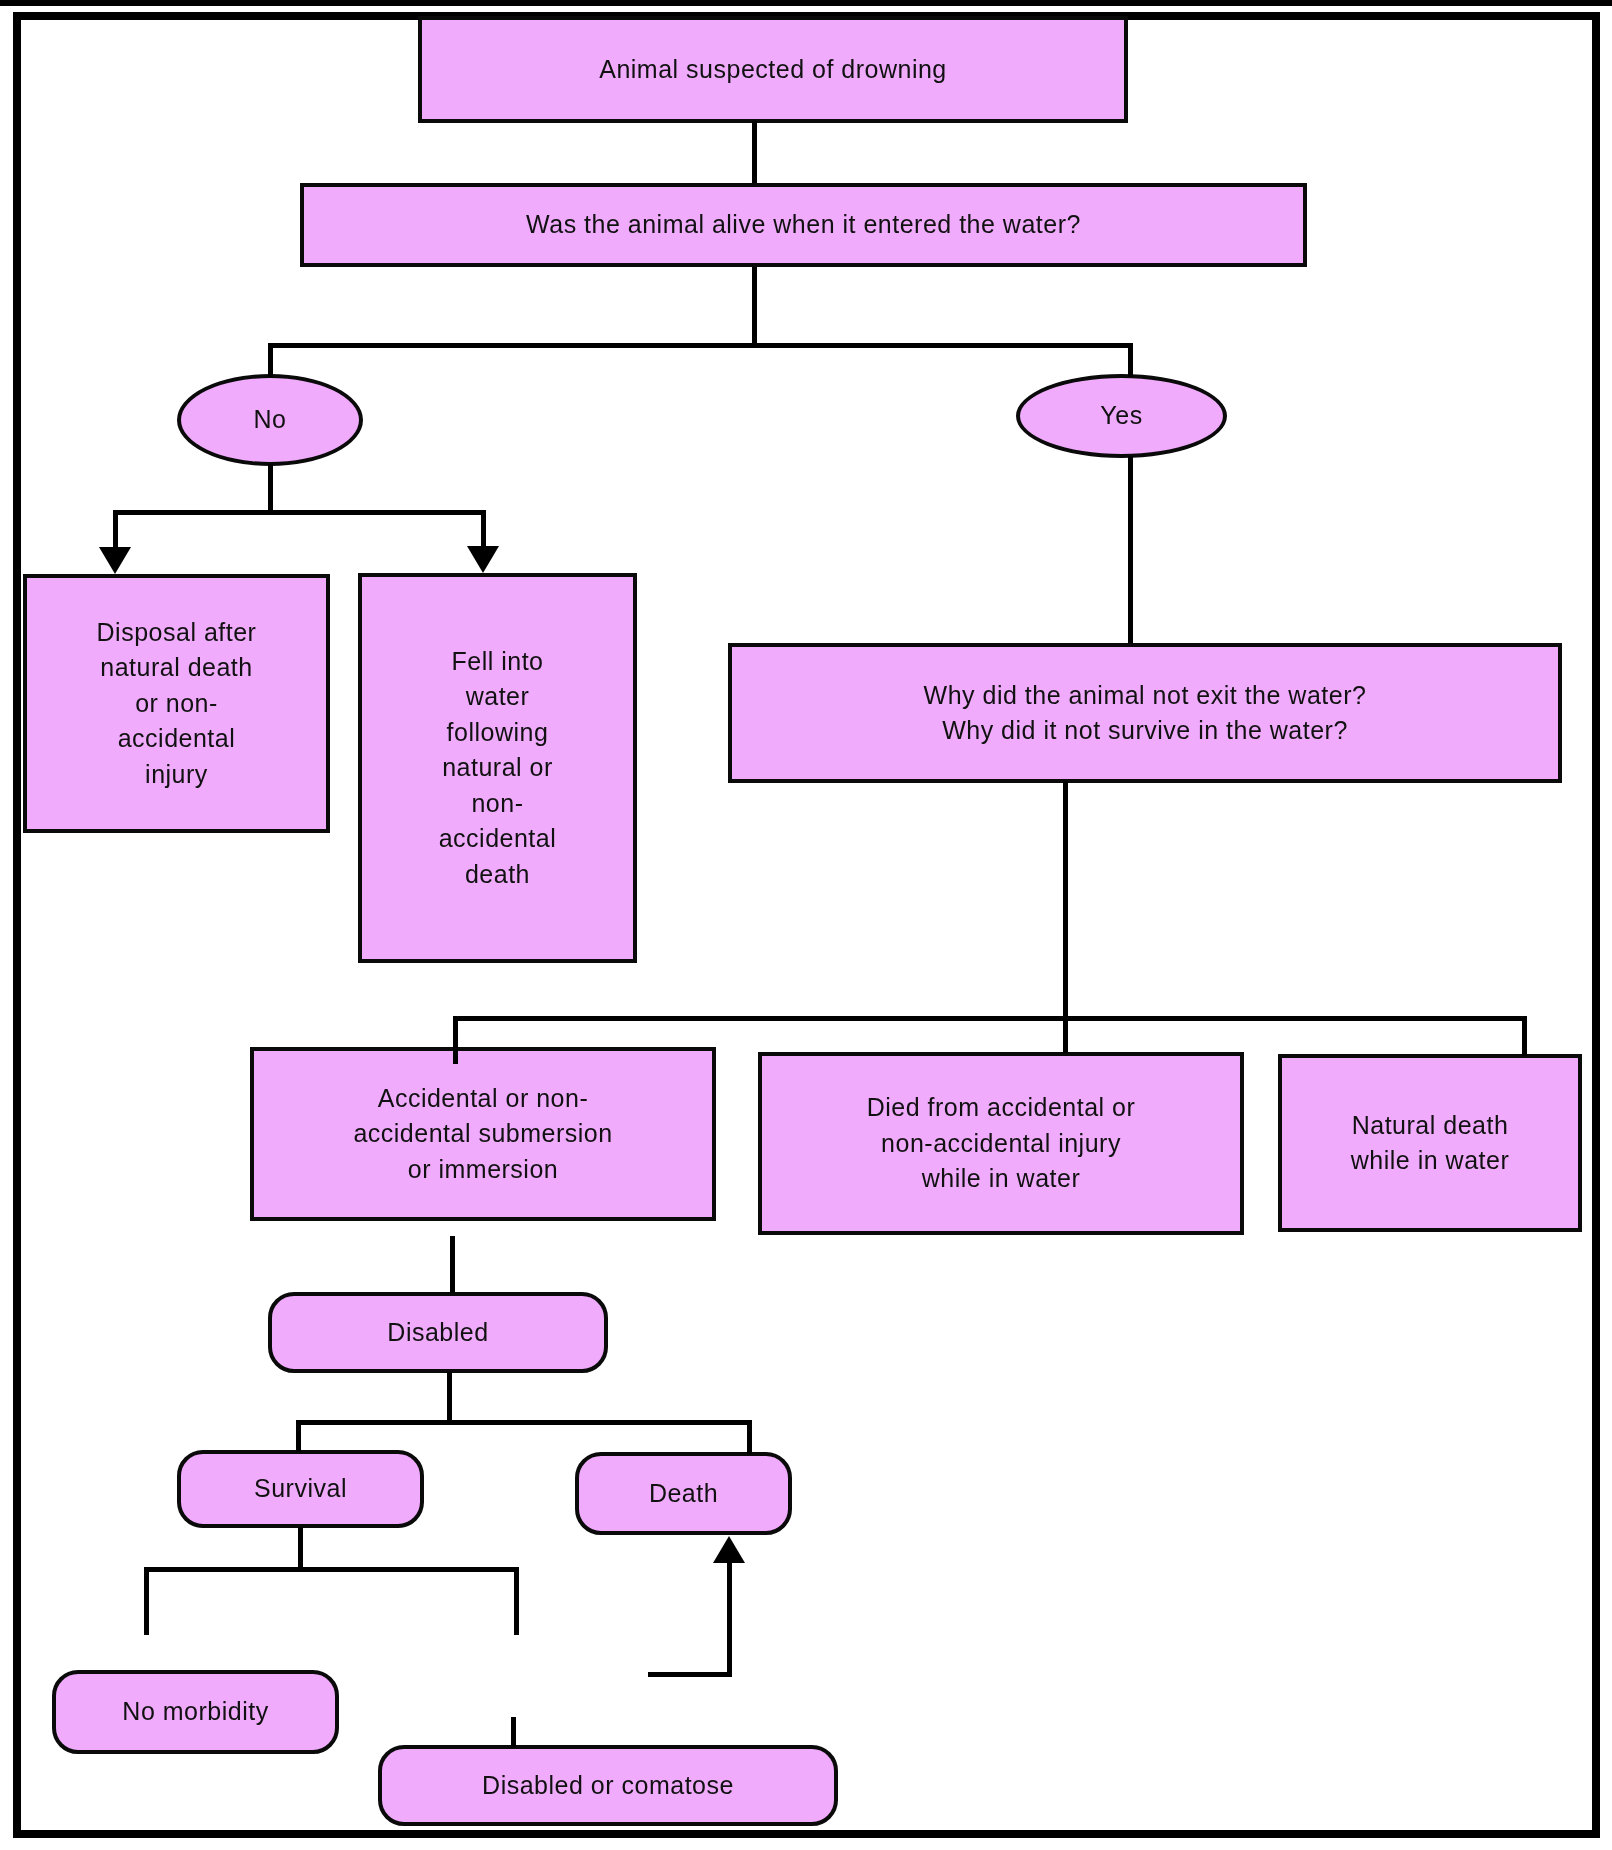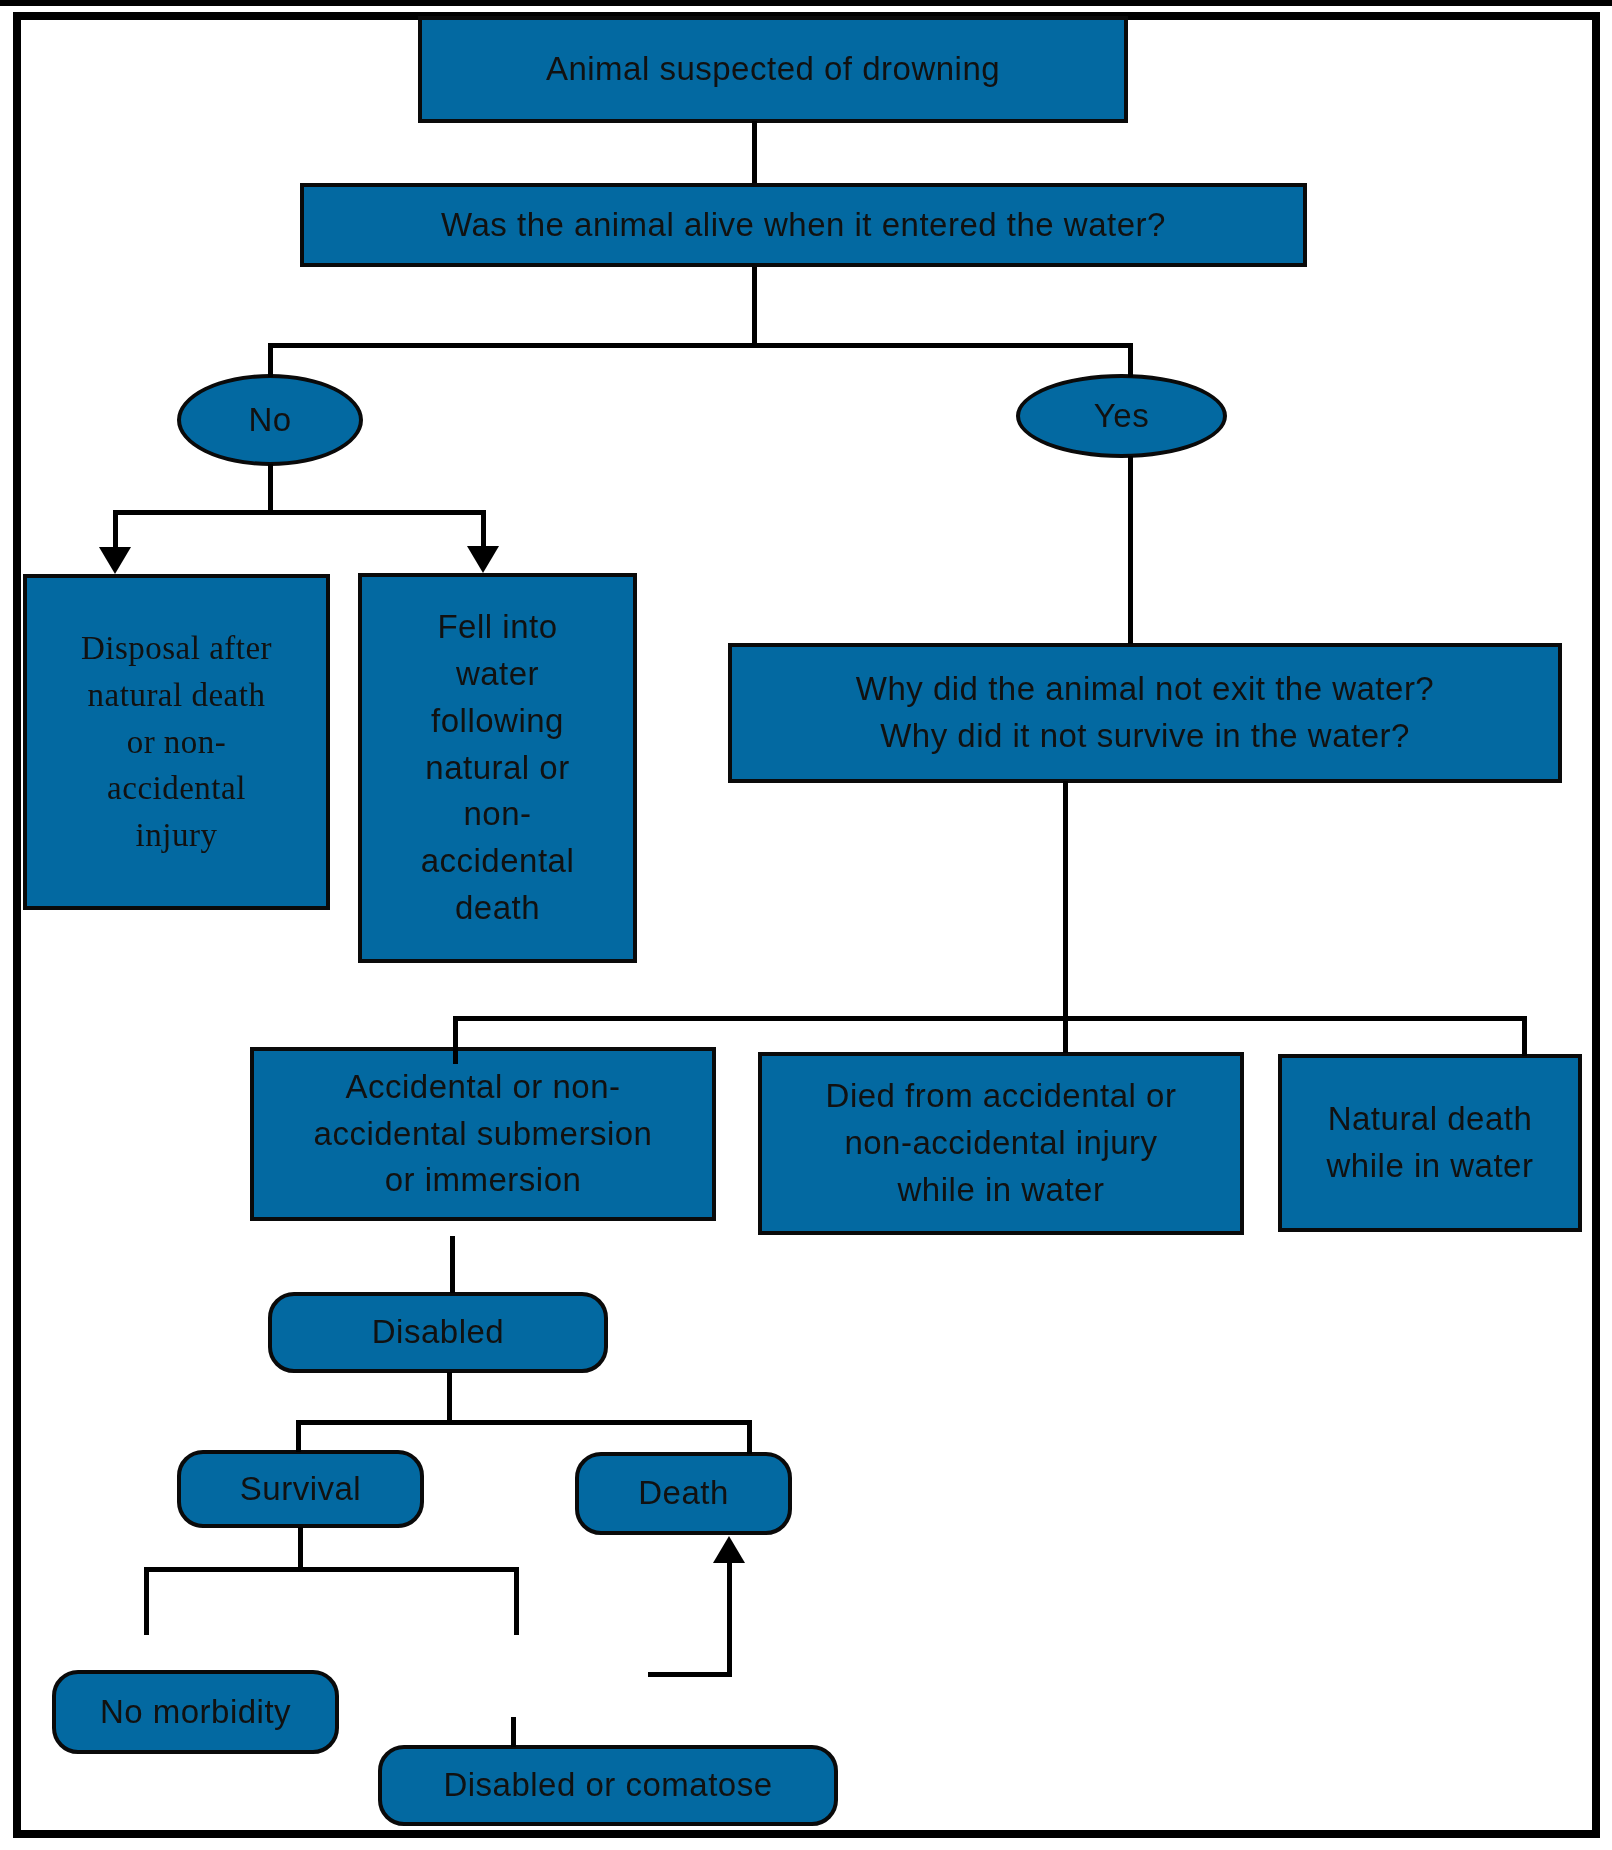--- a/index.html
+++ b/index.html
@@ -14,28 +14,28 @@
   }
   #top-strip {
     position: absolute; left: 0; top: 0; width: 1612px; height: 6px; background: #000;
   }
   #frame {
     position: absolute; left: 13px; top: 12px; width: 1587px; height: 1826px;
     border: 8px solid #000; box-sizing: border-box;
   }
   .node {
     position: absolute;
-    background: #0369a1;
+    background: #f0abfc;
     border: 4px solid #0a0a0a;
     box-sizing: border-box;
     display: flex;
     align-items: center;
     justify-content: center;
     text-align: center;
-    font-size: 33px;
+    font-size: 25px;
     line-height: 1.42;
     white-space: pre-line;
     letter-spacing: 0.5px;
   }
   .rounded { border-radius: 26px; }
   .ellipse { border-radius: 50%; }
   .hline, .vline { position: absolute; background: #000; }
   .hline { height: 5px; }
   .vline { width: 5px; }
   .arrow-down {
@@ -48,21 +48,21 @@
     position: absolute; width: 0; height: 0;
     border-left: 16px solid transparent;
     border-right: 16px solid transparent;
     border-bottom: 27px solid #000;
   }
   
   #n-start        { left: 418px;  top: 16px;   width: 710px; height: 107px; }
   #n-alive        { left: 300px;  top: 183px;  width: 1007px; height: 84px; }
   #n-no           { left: 177px;  top: 374px;  width: 186px; height: 92px; }
   #n-yes          { left: 1016px; top: 374px;  width: 211px; height: 84px; }
-  #n-disposal     { left: 23px;   top: 574px;  width: 307px; height: 336px; font-family: Liberation Serif, serif; }
+  #n-disposal     { left: 23px;   top: 574px;  width: 307px; height: 259px; }
   #n-fell         { left: 358px;  top: 573px;  width: 279px; height: 390px; }
   #n-why          { left: 728px;  top: 643px;  width: 834px; height: 140px; }
   #n-submersion   { left: 250px;  top: 1047px; width: 466px; height: 174px; }
   #n-died-injury  { left: 758px;  top: 1052px; width: 486px; height: 183px; }
   #n-natural      { left: 1278px; top: 1054px; width: 304px; height: 178px; }
   #n-outcome      { left: 268px;  top: 1292px; width: 340px; height: 81px; }
   #n-survival     { left: 177px;  top: 1450px; width: 247px; height: 78px; }
   #n-death        { left: 575px;  top: 1452px; width: 217px; height: 83px; }
   #n-no-morbidity { left: 52px;   top: 1633px; width: 287px; height: 84px; margin-top: 37px; }
   #n-morbidity    { left: 402px;  top: 1633px; width: 248px; height: 85px; }

